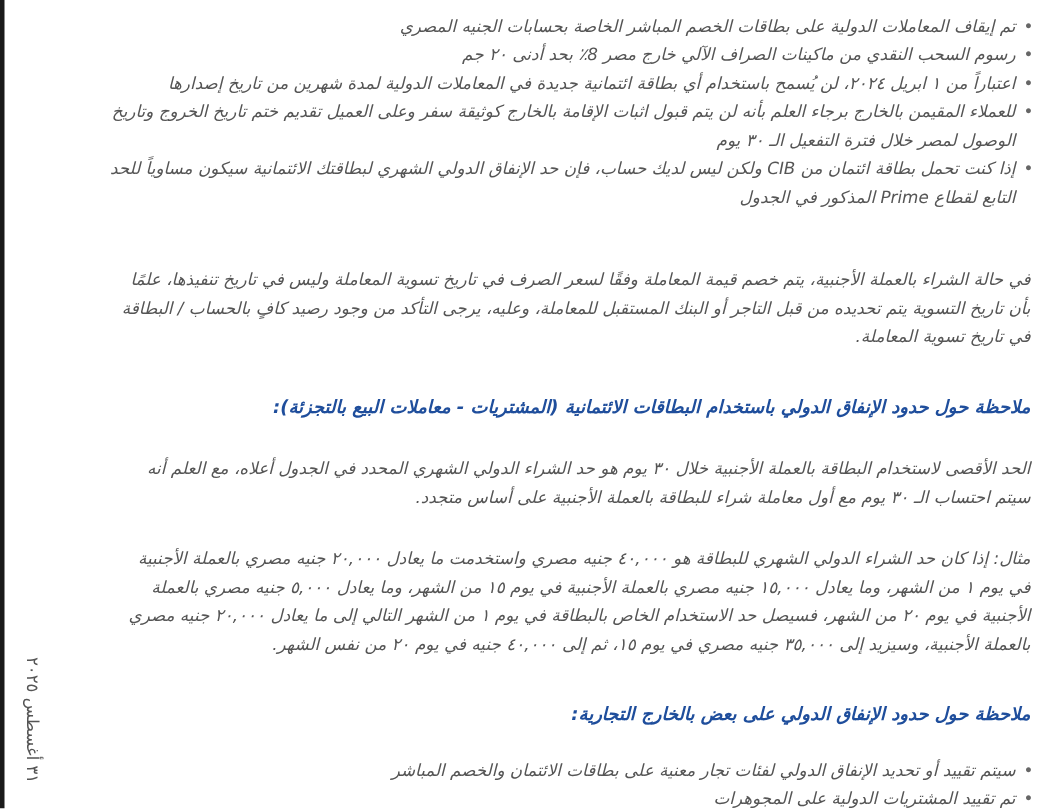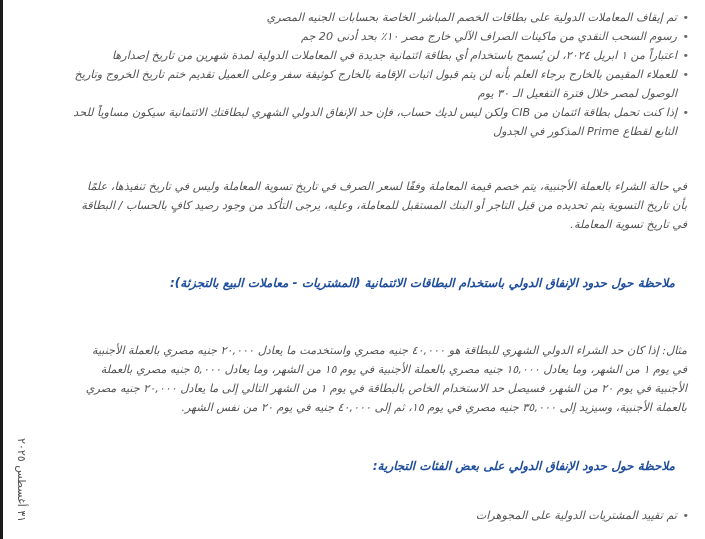--- a/index.html
+++ b/index.html
@@ -27,46 +27,48 @@
     ul { list-style: none; margin: 0; padding: 0; }
     li { position: relative; padding-right: 14px; }
     li::before {
       content: "•"; position: absolute; right: 2px; top: 0; color: #666;
     }
     .para { margin: 4px; }
     .gap-lg { height: 32px; }
     .gap-md { height: 20px; }
     .gap-sm { height: 14px; }
     .heading {
-      color: #1f4e9c; font-weight: bold; font-size: 12px; margin: 16px;
+      color: #1f4e9c; font-weight: bold; font-size: 12px; margin: 4px;
     }
   </style>
 </head>
 <body>
 
 <div class="left-border"></div>
 <div class="date-stamp">٣١ أغسطس ٢٠٢٥</div>
 
 <div class="doc">
   <ul>
     <li>تم إيقاف المعاملات الدولية على بطاقات الخصم المباشر الخاصة بحسابات الجنيه المصري</li>
-    <li>رسوم السحب النقدي من ماكينات الصراف الآلي خارج مصر ١٠٪ بحد أدنى 20 جم</li>
+    <li>رسوم السحب النقدي من ماكينات الصراف الآلي خارج مصر 8٪ بحد أدنى ٢٠ جم</li>
     <li>اعتباراً من ١ ابريل ٢٠٢٤، لن يُسمح باستخدام أي بطاقة ائتمانية جديدة في المعاملات الدولية لمدة شهرين من تاريخ إصدارها</li>
     <li>للعملاء المقيمن بالخارج برجاء العلم بأنه لن يتم قبول اثبات الإقامة بالخارج كوثيقة سفر وعلى العميل تقديم ختم تاريخ الخروج وتاريخ الوصول لمصر خلال فترة التفعيل الـ ٣٠ يوم</li>
     <li>إذا كنت تحمل بطاقة ائتمان من CIB ولكن ليس لديك حساب، فإن حد الإنفاق الدولي الشهري لبطاقتك الائتمانية سيكون مساوياً للحد التابع لقطاع Prime المذكور في الجدول</li>
   </ul>
 
   <div class="gap-lg"></div>
   <p class="para">في حالة الشراء بالعملة الأجنبية، يتم خصم قيمة المعاملة وفقًا لسعر الصرف في تاريخ تسوية المعاملة وليس في تاريخ تنفيذها، علمًا بأن تاريخ التسوية يتم تحديده من قبل التاجر أو البنك المستقبل للمعاملة، وعليه، يرجى التأكد من وجود رصيد كافٍ بالحساب / البطاقة في تاريخ تسوية المعاملة.</p>
 
   <div class="gap-md"></div>
   <h3 class="heading">ملاحظة حول حدود الإنفاق الدولي باستخدام البطاقات الائتمانية (المشتريات - معاملات البيع بالتجزئة):</h3>
   <div class="gap-sm"></div>
+  <p class="para">الحد الأقصى لاستخدام البطاقة بالعملة الأجنبية خلال ٣٠ يوم هو حد الشراء الدولي الشهري المحدد في الجدول أعلاه، مع العلم أنه سيتم احتساب الـ ٣٠ يوم مع أول معاملة شراء للبطاقة بالعملة الأجنبية على أساس متجدد.</p>
   <div class="gap-sm"></div>
   <p class="para">مثال: إذا كان حد الشراء الدولي الشهري للبطاقة هو ٤٠,٠٠٠ جنيه مصري واستخدمت ما يعادل ٢٠,٠٠٠ جنيه مصري بالعملة الأجنبية في يوم ١ من الشهر، وما يعادل ١٥,٠٠٠ جنيه مصري بالعملة الأجنبية في يوم ١٥ من الشهر، وما يعادل ٥,٠٠٠ جنيه مصري بالعملة الأجنبية في يوم ٢٠ من الشهر، فسيصل حد الاستخدام الخاص بالبطاقة في يوم ١ من الشهر التالي إلى ما يعادل ٢٠,٠٠٠ جنيه مصري بالعملة الأجنبية، وسيزيد إلى ٣٥,٠٠٠ جنيه مصري في يوم ١٥، ثم إلى ٤٠,٠٠٠ جنيه في يوم ٢٠ من نفس الشهر.</p>
 
   <div class="gap-md"></div>
-  <h3 class="heading">ملاحظة حول حدود الإنفاق الدولي على بعض الفئات التجارية:</h3>
+  <h3 class="heading">ملاحظة حول حدود الإنفاق الدولي على بعض بالخارج التجارية:</h3>
   <div class="gap-sm"></div>
   <ul>
+    <li>سيتم تقييد أو تحديد الإنفاق الدولي لفئات تجار معنية على بطاقات الائتمان والخصم المباشر</li>
     <li>تم تقييد المشتريات الدولية على المجوهرات</li>
   </ul>
 </div>
 
 </body></html>

